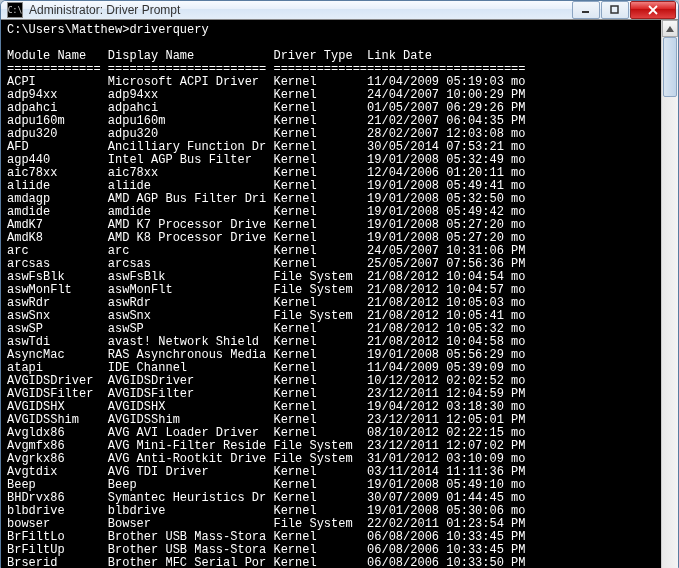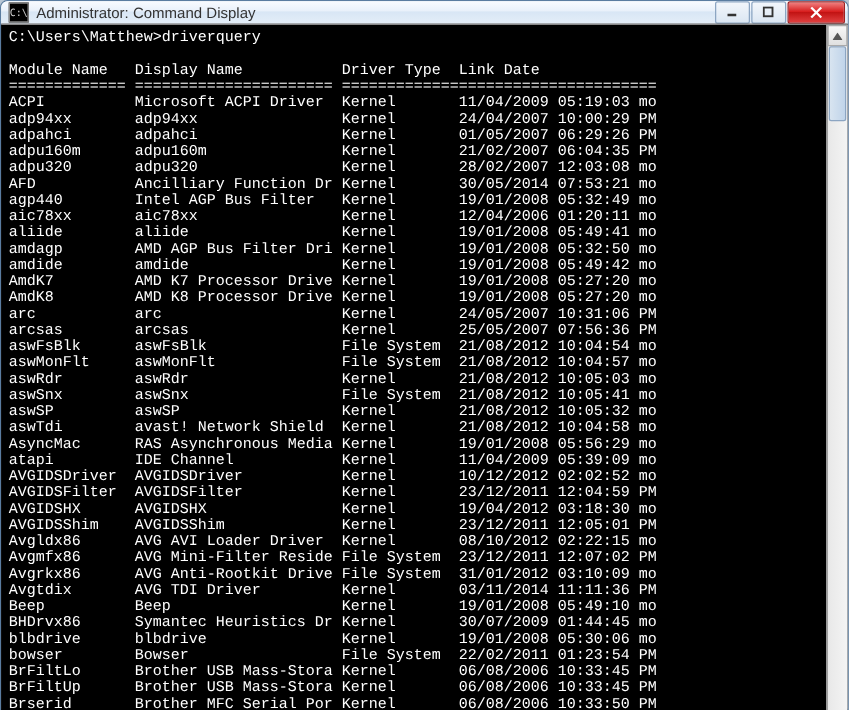--- a/index.html
+++ b/index.html
@@ -118,21 +118,21 @@
   border: 1px solid #8ca5c2;
   border-radius: 2px;
 }
 </style>
 </head>
 <body>
 
 <div class="window">
   <div class="titlebar">
     <div class="titlebar-icon">C:\</div>
-    <div class="titlebar-title">Administrator: Command Display</div>
+    <div class="titlebar-title">Administrator: Driver Prompt</div>
     <div class="win-controls">
       <div class="win-btn">
         <svg width="10" height="10">
             <line x1="1" y1="7" x2="8" y2="7" stroke="#333" stroke-width="2"></line>
           </svg>
       </div>
       <div class="win-btn">
         <svg width="10" height="10">
             <rect x="1" y="1" width="7" height="7" fill="none" stroke="#333" stroke-width="1.5"></rect>
           </svg>

